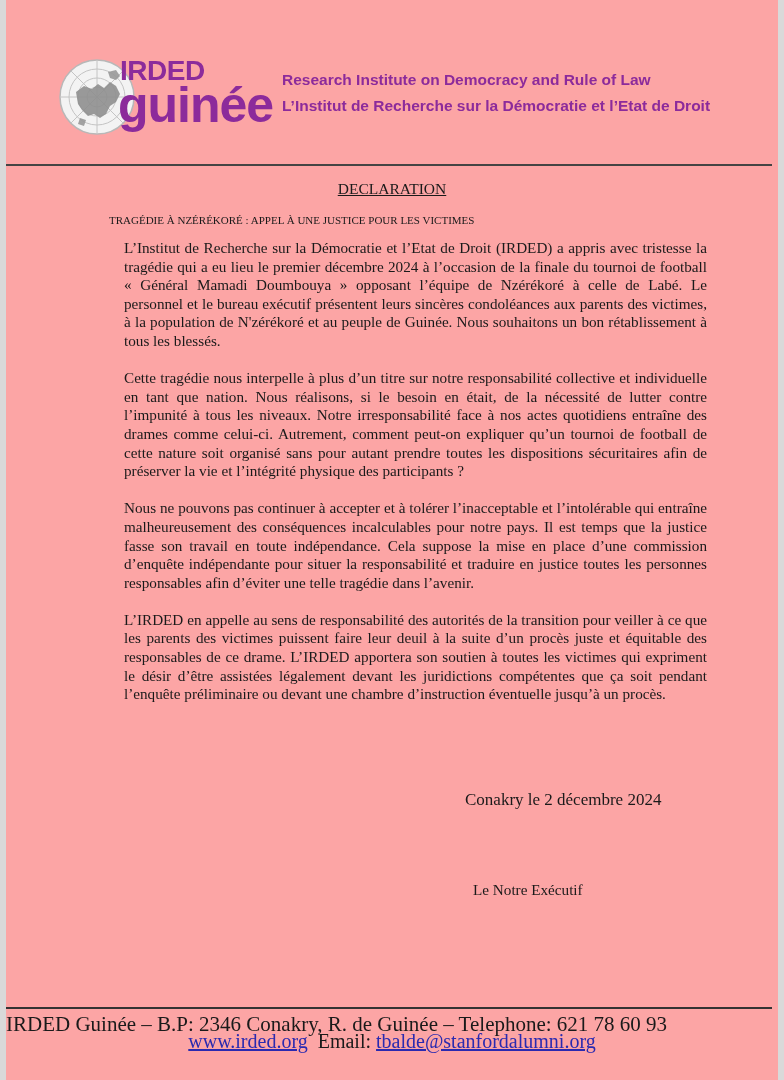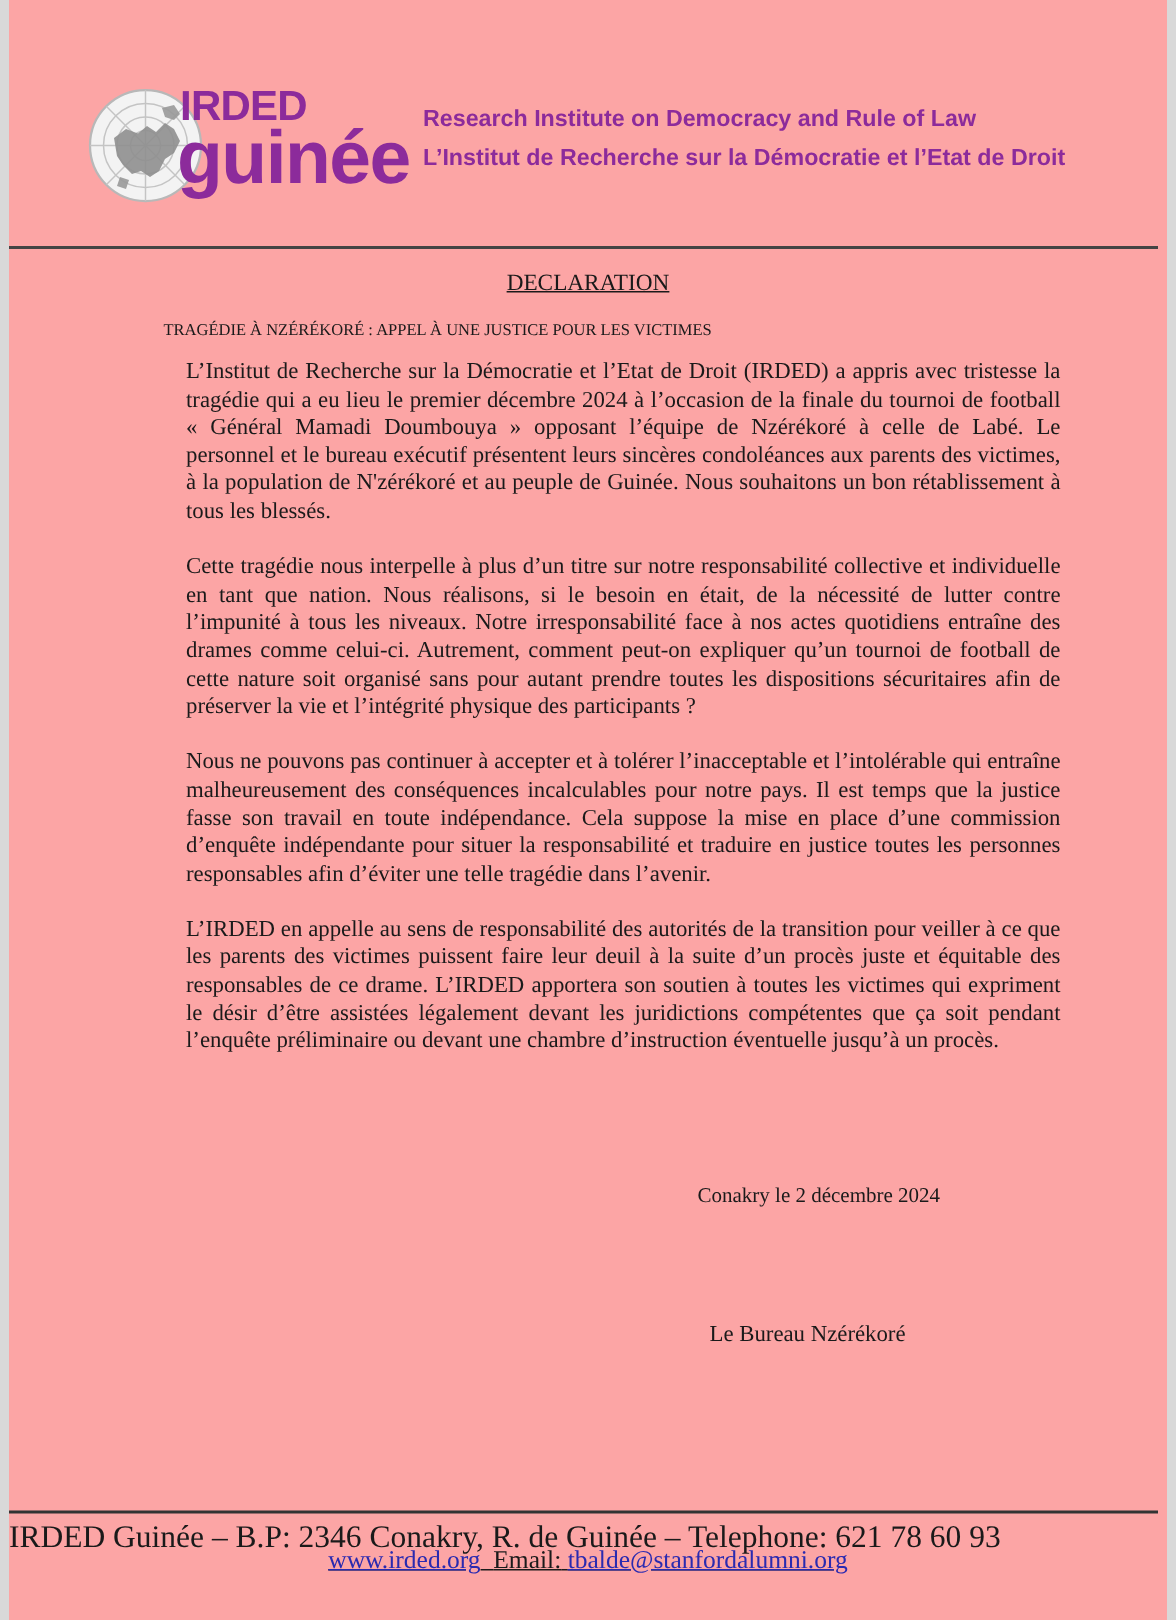--- a/index.html
+++ b/index.html
@@ -97,21 +97,21 @@
       line-height: 18.6px;
       text-align: justify;
     }
     .body-text p {
       margin: 0 0 18.6px 0;
     }
     .date-line {
       position: absolute;
       left: 459px;
       top: 790px;
-      font-size: 14px;
+      font-size: 17px;
       white-space: nowrap;
     }
     .signature {
       position: absolute;
       left: 467px;
       top: 881px;
       font-size: 15.2px;
       white-space: nowrap;
     }
     .rule-bottom {
@@ -130,23 +130,22 @@
       text-align: left;
       font-size: 21px;
       white-space: nowrap;
     }
     .footer-line2 {
       position: absolute;
       left: 0;
       width: 772px;
       top: 1030px;
       text-align: center;
-      font-size: 17px;
-      white-space: nowrap;
-      text-decoration: underline;
+      font-size: 20px;
+      white-space: nowrap;
     }
     .footer-line2 a {
       color: #2a2ab0;
       text-decoration: underline;
     }
   </style>
 </head>
 <body>
 
 <div class="page">
@@ -179,21 +178,21 @@
   <div class="subtitle">TRAGÉDIE À NZÉRÉKORÉ : APPEL À UNE JUSTICE POUR LES VICTIMES</div>
 
   <div class="body-text">
     <p>L’Institut de Recherche sur la Démocratie et l’Etat de Droit (IRDED) a appris avec tristesse la tragédie qui a eu lieu le premier décembre 2024 à l’occasion de la finale du tournoi de football « Général Mamadi Doumbouya » opposant l’équipe de Nzérékoré à celle de Labé. Le personnel et le bureau exécutif présentent leurs sincères condoléances aux parents des victimes, à la population de N'zérékoré et au peuple de Guinée. Nous souhaitons un bon rétablissement à tous les blessés.</p>
     <p>Cette tragédie nous interpelle à plus d’un titre sur notre responsabilité collective et individuelle en tant que nation. Nous réalisons, si le besoin en était, de la nécessité de lutter contre l’impunité à tous les niveaux. Notre irresponsabilité face à nos actes quotidiens entraîne des drames comme celui-ci. Autrement, comment peut-on expliquer qu’un tournoi de football de cette nature soit organisé sans pour autant prendre toutes les dispositions sécuritaires afin de préserver la vie et l’intégrité physique des participants ?</p>
     <p>Nous ne pouvons pas continuer à accepter et à tolérer l’inacceptable et l’intolérable qui entraîne malheureusement des conséquences incalculables pour notre pays. Il est temps que la justice fasse son travail en toute indépendance. Cela suppose la mise en place d’une commission d’enquête indépendante pour situer la responsabilité et traduire en justice toutes les personnes responsables afin d’éviter une telle tragédie dans l’avenir.</p>
     <p>L’IRDED en appelle au sens de responsabilité des autorités de la transition pour veiller à ce que les parents des victimes puissent faire leur deuil à la suite d’un procès juste et équitable des responsables de ce drame. L’IRDED apportera son soutien à toutes les victimes qui expriment le désir d’être assistées légalement devant les juridictions compétentes que ça soit pendant l’enquête préliminaire ou devant une chambre d’instruction éventuelle jusqu’à un procès.</p>
   </div>
 
   <div class="date-line">Conakry le 2 décembre 2024</div>
-  <div class="signature">Le Bureau Nzérékoré</div>
+  <div class="signature">Le Notre Exécutif</div>
 
   <div class="rule-bottom"></div>
 
   <div class="footer-line1">IRDED Guinée – B.P: 2346 Conakry, R. de Guinée – Telephone: 621 78 60 93</div>
   <div class="footer-line2">
     <a>www.irded.org</a>&nbsp;
     <span>Email:</span>
     <a>tbalde@stanfordalumni.org</a>
   </div>
 

